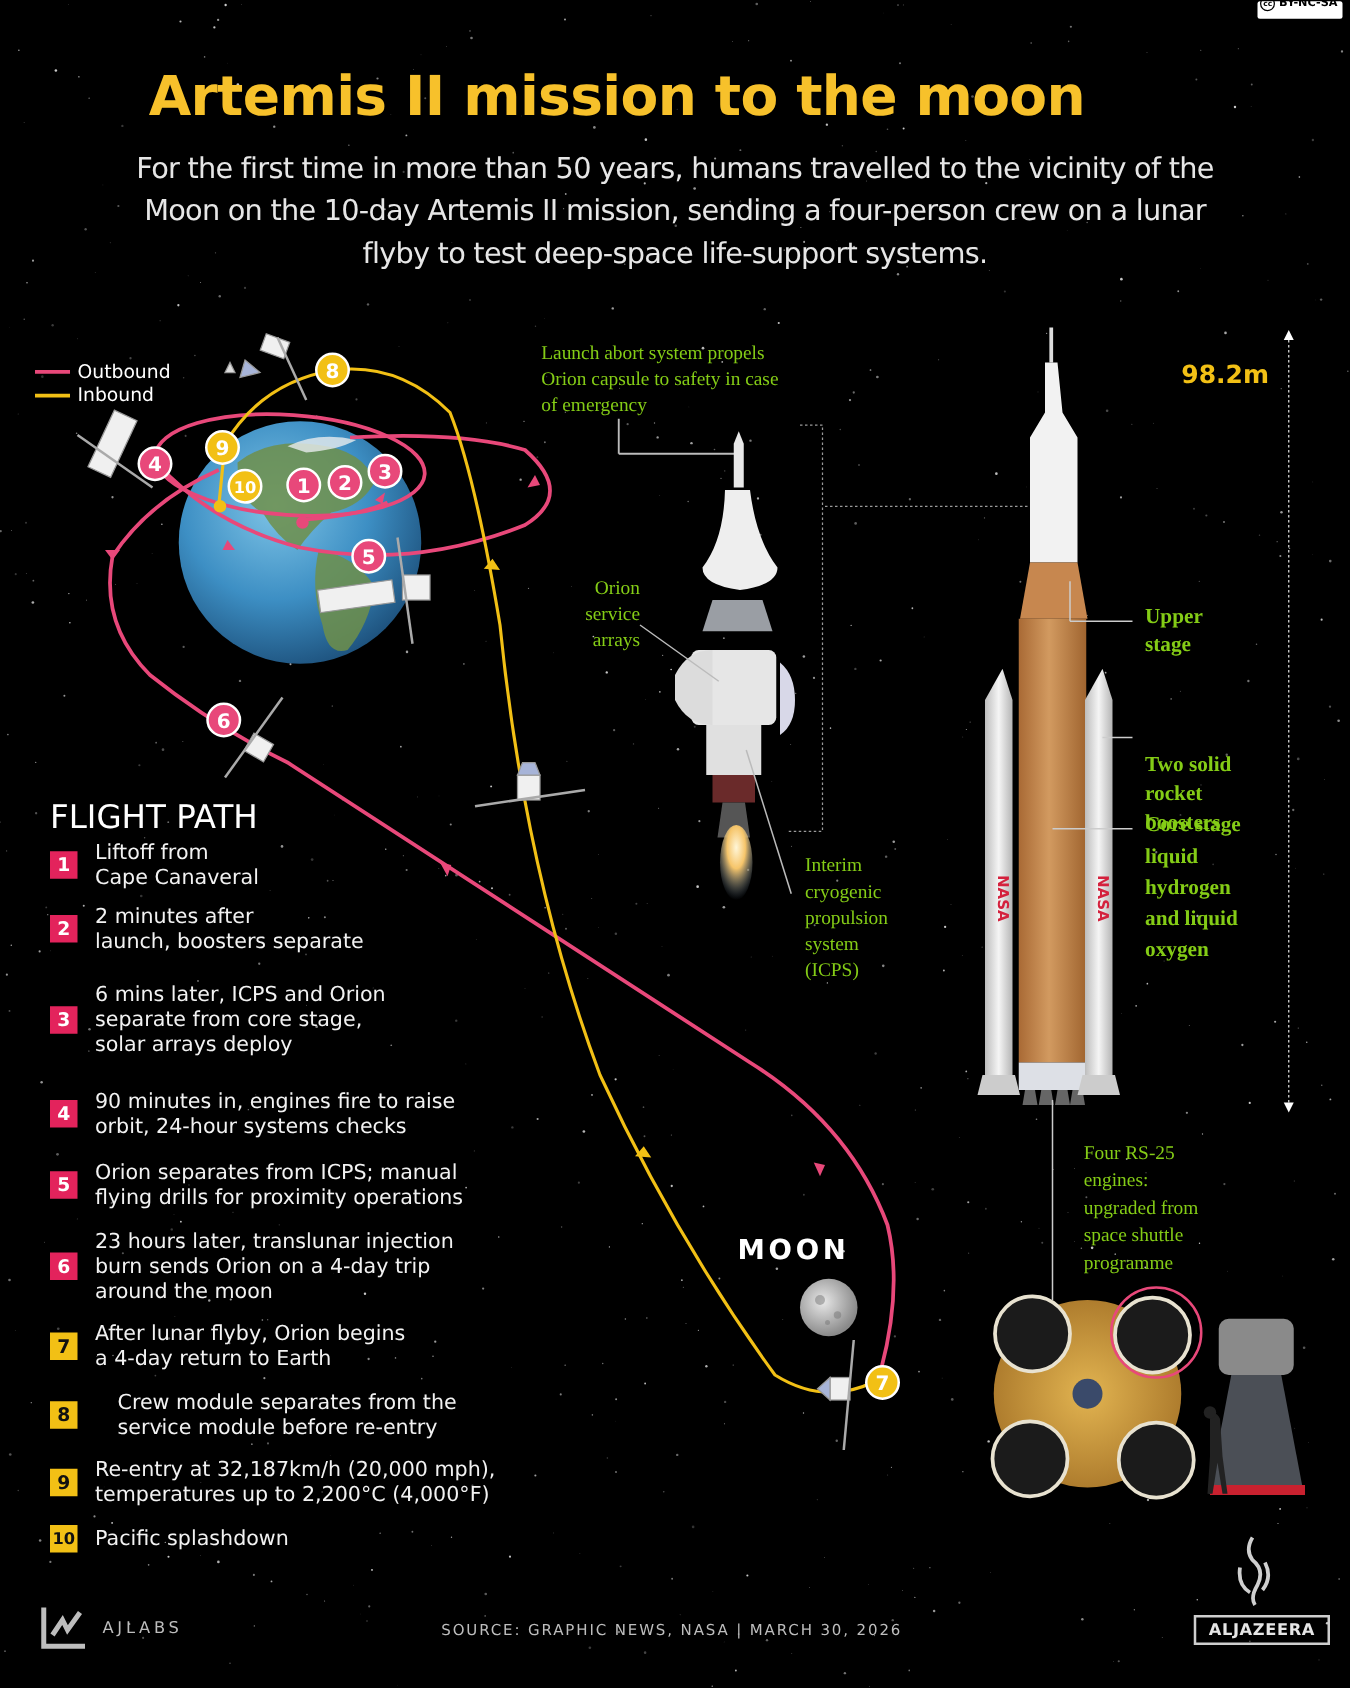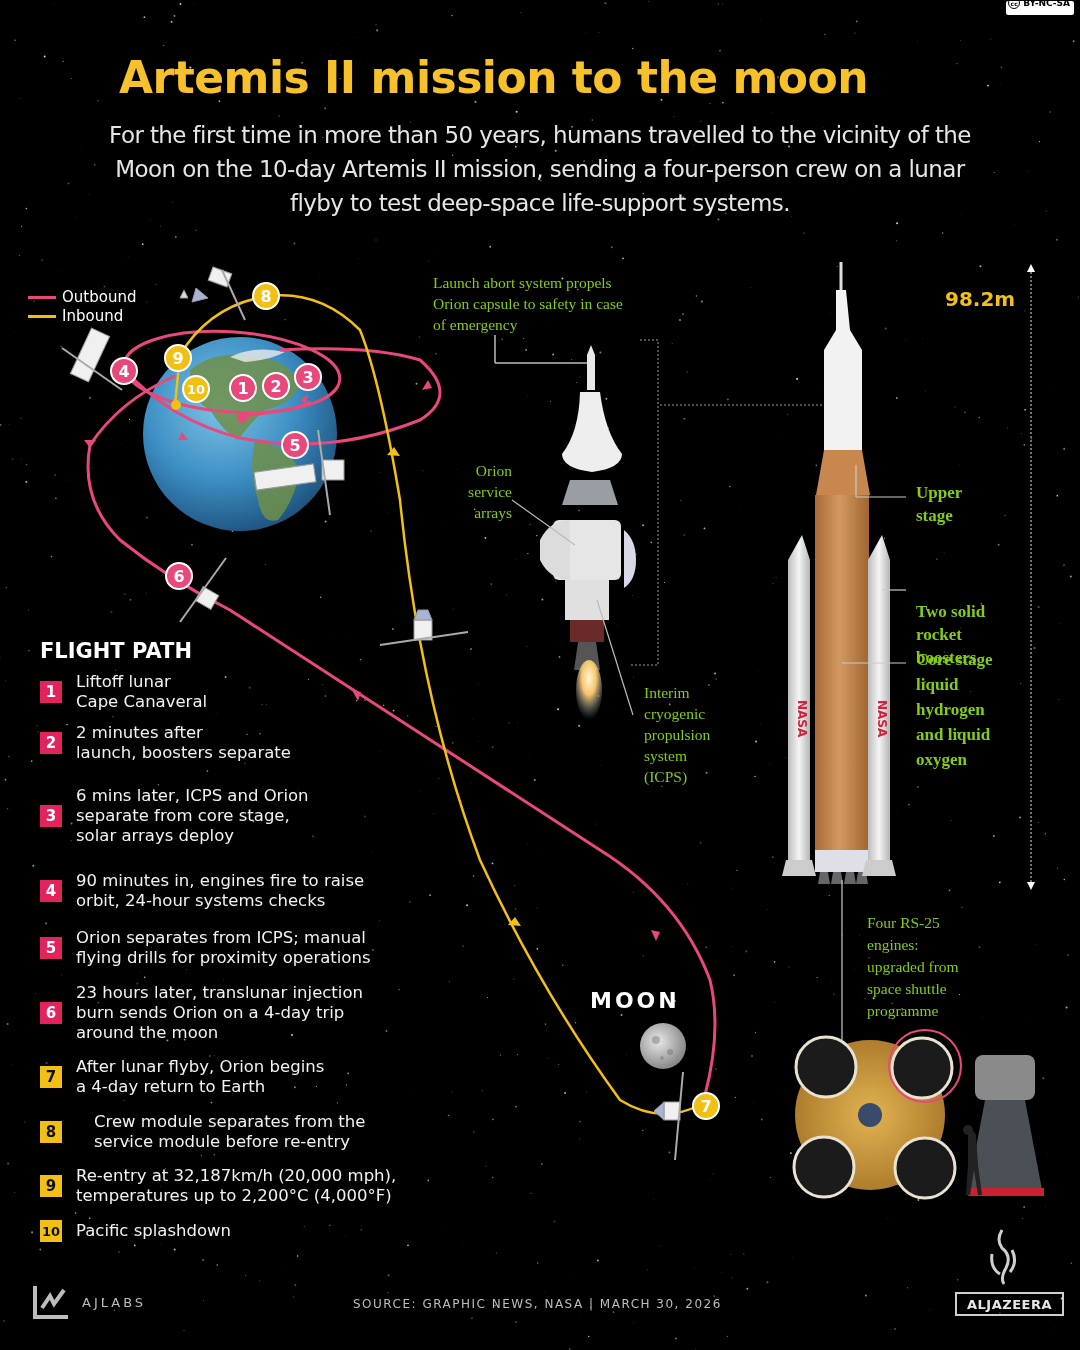--- a/index.html
+++ b/index.html
@@ -8,21 +8,21 @@
   .stars { position: absolute; inset: 0; z-index: 0; }
   .abs { position: absolute; }
   .license { top: 1px; right: 6px; height: 14px; background: #fff; color: #000; font-size: 9px; font-weight: bold; padding: 0 4px 10px 2px; display: flex; align-items: center; gap: 3px; border-radius: 2px; z-index: 5; }
   .license .cc { width: 12px; height: 12px; border: 1.5px solid #000; border-radius: 50%; font-size: 6px; display: flex; align-items: center; justify-content: center; }
   .title { top: 52px; left: 0; width: 987px; text-align: center; font-size: 44px; font-weight: bold; color: #f7c12b; letter-spacing: -0.5px; z-index: 5; }
   .subtitle { top: 118px; left: 60px; width: 960px; text-align: center; font-size: 23px; line-height: 34px; color: #e6e6e6; z-index: 5; letter-spacing: -0.6px; }
   .legend { top: 243px; left: 28px; font-size: 15px; line-height: 19px; z-index: 5; margin-top: 45px; }
   .legend .row { display: flex; align-items: center; gap: 6px; }
   .legend .sw { width: 28px; height: 3px; }
   .diagram { position: absolute; left: 0; top: 0; width: 1080px; height: 1350px; z-index: 2; }
-  .fp-title { top: 639px; left: 40px; font-size: 21px; font-weight: bold; z-index: 5; }
+  .fp-title { top: 639px; left: 40px; font-size: 26px; font-weight: normal; z-index: 5; }
   .steps { top: 672px; left: 40px; width: 400px; z-index: 5; }
   .step { position: absolute; left: 0; display: flex; align-items: center; }
   .step .badge { width: 22px; height: 22px; font-size: 15px; font-weight: bold; color: #fff; display: flex; align-items: center; justify-content: center; flex-shrink: 0; }
   .step .badge.pink { background: #e3235c; }
   .step .badge.yellow { background: #f2c015; color: #111; }
   .step .txt { margin-left: 14px; font-size: 16.5px; line-height: 20px; color: #f2f2f2; font-weight: 500; }
   .lbl { font-size: 15.5px; line-height: 21px; color: #84cc16; z-index: 5; font-family: Liberation Serif, serif; }
   .lbl.big { font-size: 17px; line-height: 23px; font-weight: 600; }
   .moon-lbl { top: 988px; left: 590px; font-size: 22px; font-weight: bold; letter-spacing: 3px; z-index: 5; }
   .height-lbl { top: 257px; left: 945px; font-size: 20px; color: #f2c015; font-weight: 600; z-index: 5; margin-top: 30px; }
@@ -999,21 +999,21 @@
   <div>programme</div>
 </div>
 
 <div class="abs moon-lbl">MOON</div>
 
 <div class="abs fp-title">FLIGHT PATH</div>
 <div class="abs steps">
   <div class="step" style="top:0px">
     <span class="badge pink">1</span>
     <div class="txt">
-        <div>Liftoff lunar</div>
+        <div>Liftoff from</div>
         <div>Cape Canaveral</div>
       </div>
   </div>
   <div class="step" style="top:51px">
     <span class="badge pink">2</span>
     <div class="txt">
         <div>2 minutes after</div>
         <div>launch, boosters separate</div>
       </div>
   </div>

